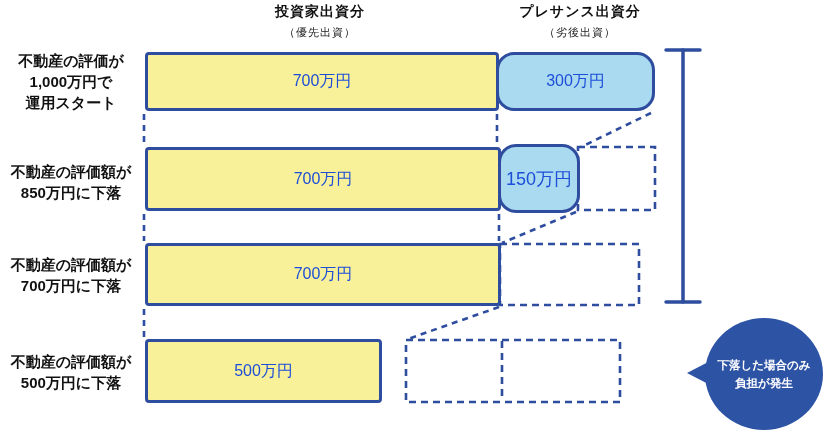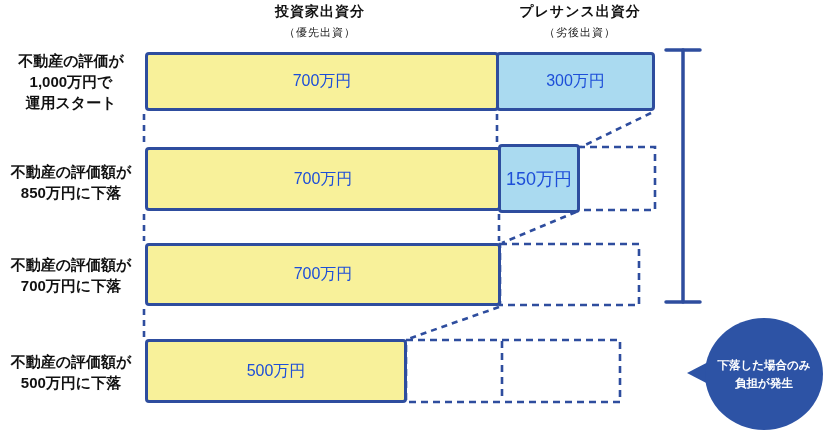--- a/index.html
+++ b/index.html
@@ -11,21 +11,21 @@
   .col-header{position:absolute;width:220px;text-align:center;font-weight:bold;font-size:14px;letter-spacing:1px;color:#111;}
   .col-subheader{position:absolute;width:220px;text-align:center;font-size:11px;color:#222;letter-spacing:1px;}
   
   .scenario{position:absolute;left:0;width:142px;text-align:center;font-size:15px;font-weight:600;line-height:21px;color:#111;}
   
   .bar{
     position:absolute;box-sizing:border-box;border:3px solid #2E4D9E;border-radius:4px;
     display:flex;align-items:center;justify-content:center;font-size:16px;color:#1d4ed8;white-space:nowrap;
   }
   .bar.yellow{background:#F8F19A;}
-  .bar.blue{background:#AADAF0;}
+  .bar.blue{background:#AADAF0;border-radius:18px;}
   
   #connectors{position:absolute;left:0;top:0;width:840px;height:432px;pointer-events:none;}
   
   .bracket-note{
     position:absolute;left:688px;top:155px;width:152px;text-align:center;
     color:#2E4D9E;font-weight:bold;font-size:16px;line-height:28px;
   }
   
   .bubble{
     position:absolute;left:705px;top:318px;width:118px;height:112px;border-radius:50%;
@@ -99,21 +99,21 @@
     <span>700万円</span>
   </div>
   <div class="bar blue" style="left:498px;top:144px;width:82px;height:69px;font-size:18px;">
     <span>150万円</span>
   </div>
 
   <div class="bar yellow" style="left:145px;top:243px;width:356px;height:63px;">
     <span>700万円</span>
   </div>
 
-  <div class="bar yellow" style="left:145px;top:339px;width:262px;height:64px;">
+  <div class="bar yellow" style="left:145px;top:339px;width:237px;height:64px;">
     <span>500万円</span>
   </div>
 
 
   <div class="bubble">
     <div>下落した場合のみ</div>
     <div>負担が発生</div>
   </div>
 
 </div>

